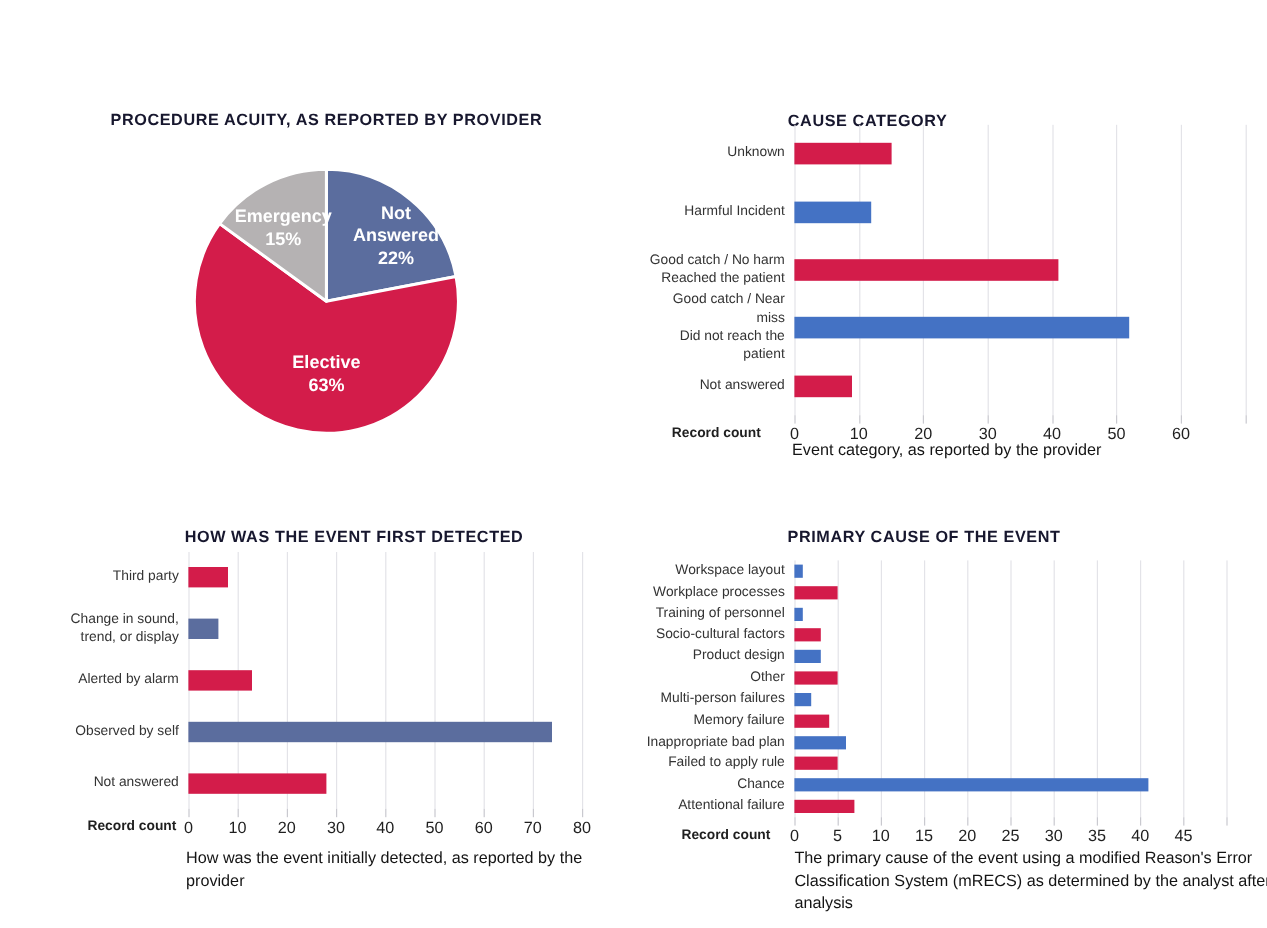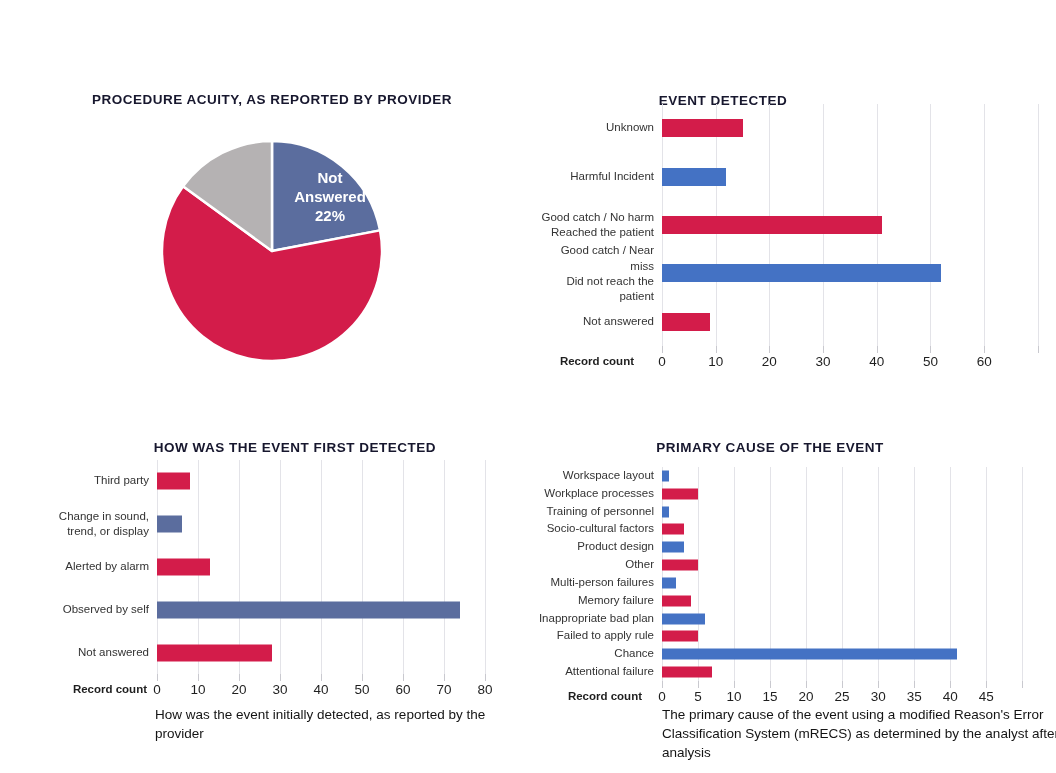--- a/index.html
+++ b/index.html
@@ -66,23 +66,27 @@
 
   <div class="chart-title" id="title-pie">PROCEDURE ACUITY, AS REPORTED BY PROVIDER</div>
   <div id="pie-area">
       <svg viewBox="0 0 224 224">
         <path d="M 112 112 L 112.00 2.00 A 110 110 0 0 1 220.05 91.39 Z" fill="#5b6d9e" stroke="#ffffff" stroke-width="2.5" stroke-linejoin="round"></path>
         <path d="M 112 112 L 220.05 91.39 A 110 110 0 1 1 23.01 47.34 Z" fill="#d31c4a" stroke="#ffffff" stroke-width="2.5" stroke-linejoin="round"></path>
         <path d="M 112 112 L 23.01 47.34 A 110 110 0 0 1 112.00 2.00 Z" fill="#b5b2b3" stroke="#ffffff" stroke-width="2.5" stroke-linejoin="round"></path>
       </svg>
       <div class="pie-label" style="left: 170px; top: 58px; width: 96px;">Not Answered
 22%</div>
-    </div>
-
-  <div class="chart-title" id="title-cat">EVENT DETECTED</div>
+      <div class="pie-label" style="left: 112px; top: 173px; width: 96px;">Elective
+63%</div>
+      <div class="pie-label" style="left: 76px; top: 51px; width: 110px;">Emergency
+15%</div>
+    </div>
+
+  <div class="chart-title" id="title-cat">CAUSE CATEGORY</div>
   <div class="plot" id="plot-cat">
       <div class="gridline" style="left: 0%;"></div>
       <div class="gridline" style="left: 14.2045%;"></div>
       <div class="gridline" style="left: 28.4091%;"></div>
       <div class="gridline" style="left: 42.6136%;"></div>
       <div class="gridline" style="left: 56.8182%;"></div>
       <div class="gridline" style="left: 71.0227%;"></div>
       <div class="gridline" style="left: 85.2273%;"></div>
       <div class="gridline" style="left: 99.4318%;"></div>
       <div class="rows">
@@ -119,20 +123,21 @@
       <div class="tick-num" style="left: 42.6136%;">30</div>
       <div class="tick-stub" style="left: 56.8182%;"></div>
       <div class="tick-num" style="left: 56.8182%;">40</div>
       <div class="tick-stub" style="left: 71.0227%;"></div>
       <div class="tick-num" style="left: 71.0227%;">50</div>
       <div class="tick-stub" style="left: 85.2273%;"></div>
       <div class="tick-num" style="left: 85.2273%;">60</div>
       <div class="tick-stub" style="left: 99.4318%;"></div>
       <div class="xlabel" style="right: calc(100% + 28px);">Record count</div>
     </div>
+  <div class="caption" id="cap-cat">Event category, as reported by the provider</div>
 
   <div class="chart-title" id="title-det">HOW WAS THE EVENT FIRST DETECTED</div>
   <div class="plot" id="plot-det">
       <div class="gridline" style="left: 0%;"></div>
       <div class="gridline" style="left: 12.3153%;"></div>
       <div class="gridline" style="left: 24.6305%;"></div>
       <div class="gridline" style="left: 36.9458%;"></div>
       <div class="gridline" style="left: 49.2611%;"></div>
       <div class="gridline" style="left: 61.5764%;"></div>
       <div class="gridline" style="left: 73.8916%;"></div>

